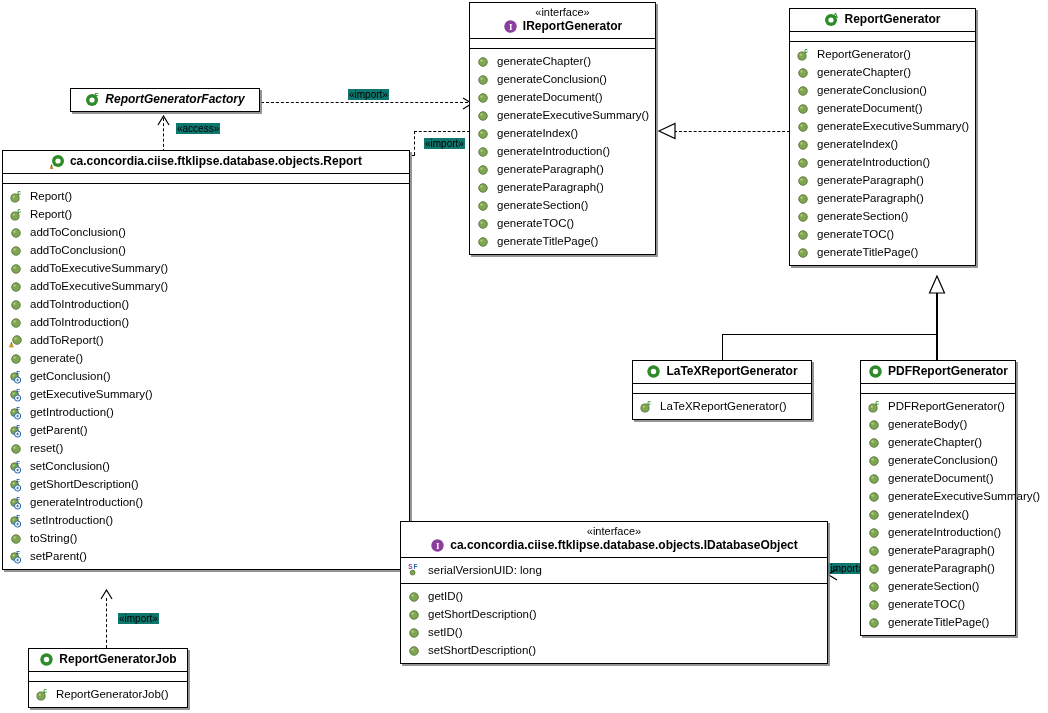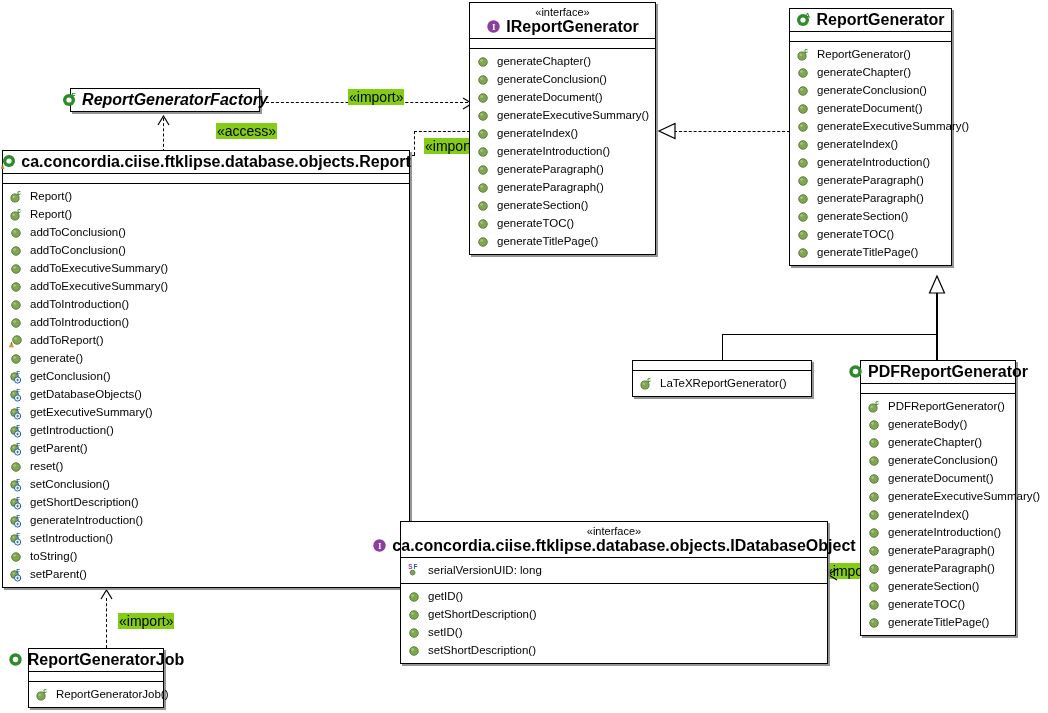--- a/index.html
+++ b/index.html
@@ -38,21 +38,21 @@
     font-weight: normal;
   }
   .title-row {
     display: flex;
     align-items: center;
     justify-content: center;
     gap: 5px;
     line-height: 15px;
   }
   .class-name {
-    font-size: 16px;
+    font-size: 12px;
     font-weight: bold;
     color: #000000;
     white-space: nowrap;
   }
 
   
   .uml-compartment {
     padding: 3px 0 4px 0;
     border-bottom: 1px solid #000000;
   }
@@ -94,23 +94,23 @@
     background: none;
     border-top: 1px dashed #000000;
   }
   .edge.dash-v {
     width: 0;
     background: none;
     border-left: 1px dashed #000000;
   }
   .edge-label {
     position: absolute;
-    font-size: 14px;
+    font-size: 10px;
     color: #000000;
-    background: #84cc16;
+    background: #0f766e;
     padding: 0 1px;
     white-space: nowrap;
     z-index: 3;
   }
   .arrowhead {
     position: absolute;
     z-index: 4;
   }
 </style>
 </head>
@@ -125,21 +125,21 @@
       </svg>
   </div>
   <div class="edge-label" style="left:348px; top:89px;">«import»</div>
 
   <div class="edge dash-v" style="left:163px; top:118px; height:34px;"></div>
   <div class="arrowhead" style="left:157px; top:113px;">
     <svg width="13" height="12" viewBox="0 0 13 12">
         <polyline points="1,10 6.5,1 12,10" fill="none" stroke="#000" stroke-width="1.2"></polyline>
       </svg>
   </div>
-  <div class="edge-label" style="left:176px; top:123px;margin-left:40px;">«access»</div>
+  <div class="edge-label" style="left:176px; top:123px;">«access»</div>
 
   <div class="edge dash-h" style="left:414px; top:131px; width:56px;"></div>
   <div class="edge dash-v" style="left:414px; top:131px; height:24px;"></div>
   <div class="edge dash-h" style="left:375px; top:155px; width:40px;"></div>
   <div class="arrowhead" style="left:368px; top:149px;">
     <svg width="12" height="13" viewBox="0 0 12 13">
         <polyline points="11,1 2,6.5 11,12" fill="none" stroke="#000" stroke-width="1.2"></polyline>
       </svg>
   </div>
   <div class="edge-label" style="left:424px; top:138px;">«import»</div>
@@ -310,21 +310,21 @@
             <svg width="15" height="15" viewBox="0 0 15 15">
               <circle cx="7" cy="8" r="4.3" fill="#7FA650" stroke="#4F6B2E" stroke-width="0.8"></circle>
               <circle cx="5.6" cy="6.6" r="1.3" fill="#A8C879"></circle>
             </svg>
           </span>
           <span class="member-label">generateTitlePage()</span>
         </div>
       </div>
   </div>
 
-  <div class="uml-box" style="left:789px; top:8px; width:163px;">
+  <div class="uml-box" style="left:789px; top:8px; width:187px;">
     <div class="uml-header">
       <div class="title-row">
         <span class="icn">
           <svg width="15" height="15" viewBox="0 0 15 15">
             <circle cx="7" cy="8" r="6" fill="#2E8B29"></circle>
             <circle cx="7" cy="8" r="2.6" fill="#ffffff"></circle>
             <text x="9" y="6.4" font-size="7" font-family="Liberation Sans, sans-serif" font-weight="bold" fill="#2E8B29">A</text>
           </svg>
         </span>
         <span class="class-name">ReportGenerator</span>
@@ -569,140 +569,139 @@
         <div class="member">
           <span class="icn">
             <svg width="15" height="15" viewBox="0 0 15 15">
               <circle cx="5.6" cy="7.6" r="3.9" fill="#7FA650" stroke="#4F6B2E" stroke-width="0.8"></circle>
               <circle cx="4.5" cy="6.5" r="1.15" fill="#A8C879"></circle>
               <text x="7.2" y="5.6" font-size="6.2" font-family="Liberation Sans, sans-serif" font-weight="bold" fill="#1F5FA9">F</text>
               <circle cx="8.6" cy="11" r="3.1" fill="#ffffff" stroke="#1F5FA9" stroke-width="1"></circle>
               <path d="M7.2,11 L10.1,11 M8.6,9.6 L8.6,12.4" stroke="#1F5FA9" stroke-width="0.8"></path>
             </svg>
           </span>
-          <span class="member-label">getDatabaseObjects()</span>
+          <span class="member-label">getExecutiveSummary()</span>
         </div>
         <div class="member">
           <span class="icn">
             <svg width="15" height="15" viewBox="0 0 15 15">
               <circle cx="5.6" cy="7.6" r="3.9" fill="#7FA650" stroke="#4F6B2E" stroke-width="0.8"></circle>
               <circle cx="4.5" cy="6.5" r="1.15" fill="#A8C879"></circle>
               <text x="7.2" y="5.6" font-size="6.2" font-family="Liberation Sans, sans-serif" font-weight="bold" fill="#1F5FA9">F</text>
               <circle cx="8.6" cy="11" r="3.1" fill="#ffffff" stroke="#1F5FA9" stroke-width="1"></circle>
               <path d="M7.2,11 L10.1,11 M8.6,9.6 L8.6,12.4" stroke="#1F5FA9" stroke-width="0.8"></path>
             </svg>
           </span>
-          <span class="member-label">getExecutiveSummary()</span>
+          <span class="member-label">getIntroduction()</span>
         </div>
         <div class="member">
           <span class="icn">
             <svg width="15" height="15" viewBox="0 0 15 15">
               <circle cx="5.6" cy="7.6" r="3.9" fill="#7FA650" stroke="#4F6B2E" stroke-width="0.8"></circle>
               <circle cx="4.5" cy="6.5" r="1.15" fill="#A8C879"></circle>
               <text x="7.2" y="5.6" font-size="6.2" font-family="Liberation Sans, sans-serif" font-weight="bold" fill="#1F5FA9">F</text>
               <circle cx="8.6" cy="11" r="3.1" fill="#ffffff" stroke="#1F5FA9" stroke-width="1"></circle>
               <path d="M7.2,11 L10.1,11 M8.6,9.6 L8.6,12.4" stroke="#1F5FA9" stroke-width="0.8"></path>
             </svg>
           </span>
-          <span class="member-label">getIntroduction()</span>
+          <span class="member-label">getParent()</span>
+        </div>
+        <div class="member">
+          <span class="icn">
+            <svg width="15" height="15" viewBox="0 0 15 15">
+              <circle cx="7" cy="8" r="4.3" fill="#7FA650" stroke="#4F6B2E" stroke-width="0.8"></circle>
+              <circle cx="5.6" cy="6.6" r="1.3" fill="#A8C879"></circle>
+            </svg>
+          </span>
+          <span class="member-label">reset()</span>
         </div>
         <div class="member">
           <span class="icn">
             <svg width="15" height="15" viewBox="0 0 15 15">
               <circle cx="5.6" cy="7.6" r="3.9" fill="#7FA650" stroke="#4F6B2E" stroke-width="0.8"></circle>
               <circle cx="4.5" cy="6.5" r="1.15" fill="#A8C879"></circle>
               <text x="7.2" y="5.6" font-size="6.2" font-family="Liberation Sans, sans-serif" font-weight="bold" fill="#1F5FA9">F</text>
               <circle cx="8.6" cy="11" r="3.1" fill="#ffffff" stroke="#1F5FA9" stroke-width="1"></circle>
               <path d="M7.2,11 L10.1,11 M8.6,9.6 L8.6,12.4" stroke="#1F5FA9" stroke-width="0.8"></path>
             </svg>
           </span>
-          <span class="member-label">getParent()</span>
-        </div>
-        <div class="member">
-          <span class="icn">
-            <svg width="15" height="15" viewBox="0 0 15 15">
-              <circle cx="7" cy="8" r="4.3" fill="#7FA650" stroke="#4F6B2E" stroke-width="0.8"></circle>
-              <circle cx="5.6" cy="6.6" r="1.3" fill="#A8C879"></circle>
-            </svg>
-          </span>
-          <span class="member-label">reset()</span>
+          <span class="member-label">setConclusion()</span>
         </div>
         <div class="member">
           <span class="icn">
             <svg width="15" height="15" viewBox="0 0 15 15">
               <circle cx="5.6" cy="7.6" r="3.9" fill="#7FA650" stroke="#4F6B2E" stroke-width="0.8"></circle>
               <circle cx="4.5" cy="6.5" r="1.15" fill="#A8C879"></circle>
               <text x="7.2" y="5.6" font-size="6.2" font-family="Liberation Sans, sans-serif" font-weight="bold" fill="#1F5FA9">F</text>
               <circle cx="8.6" cy="11" r="3.1" fill="#ffffff" stroke="#1F5FA9" stroke-width="1"></circle>
               <path d="M7.2,11 L10.1,11 M8.6,9.6 L8.6,12.4" stroke="#1F5FA9" stroke-width="0.8"></path>
             </svg>
           </span>
-          <span class="member-label">setConclusion()</span>
+          <span class="member-label">getShortDescription()</span>
         </div>
         <div class="member">
           <span class="icn">
             <svg width="15" height="15" viewBox="0 0 15 15">
               <circle cx="5.6" cy="7.6" r="3.9" fill="#7FA650" stroke="#4F6B2E" stroke-width="0.8"></circle>
               <circle cx="4.5" cy="6.5" r="1.15" fill="#A8C879"></circle>
               <text x="7.2" y="5.6" font-size="6.2" font-family="Liberation Sans, sans-serif" font-weight="bold" fill="#1F5FA9">F</text>
               <circle cx="8.6" cy="11" r="3.1" fill="#ffffff" stroke="#1F5FA9" stroke-width="1"></circle>
               <path d="M7.2,11 L10.1,11 M8.6,9.6 L8.6,12.4" stroke="#1F5FA9" stroke-width="0.8"></path>
             </svg>
           </span>
-          <span class="member-label">getShortDescription()</span>
+          <span class="member-label">generateIntroduction()</span>
         </div>
         <div class="member">
           <span class="icn">
             <svg width="15" height="15" viewBox="0 0 15 15">
               <circle cx="5.6" cy="7.6" r="3.9" fill="#7FA650" stroke="#4F6B2E" stroke-width="0.8"></circle>
               <circle cx="4.5" cy="6.5" r="1.15" fill="#A8C879"></circle>
               <text x="7.2" y="5.6" font-size="6.2" font-family="Liberation Sans, sans-serif" font-weight="bold" fill="#1F5FA9">F</text>
               <circle cx="8.6" cy="11" r="3.1" fill="#ffffff" stroke="#1F5FA9" stroke-width="1"></circle>
               <path d="M7.2,11 L10.1,11 M8.6,9.6 L8.6,12.4" stroke="#1F5FA9" stroke-width="0.8"></path>
             </svg>
           </span>
-          <span class="member-label">generateIntroduction()</span>
+          <span class="member-label">setIntroduction()</span>
+        </div>
+        <div class="member">
+          <span class="icn">
+            <svg width="15" height="15" viewBox="0 0 15 15">
+              <circle cx="7" cy="8" r="4.3" fill="#7FA650" stroke="#4F6B2E" stroke-width="0.8"></circle>
+              <circle cx="5.6" cy="6.6" r="1.3" fill="#A8C879"></circle>
+            </svg>
+          </span>
+          <span class="member-label">toString()</span>
         </div>
         <div class="member">
           <span class="icn">
             <svg width="15" height="15" viewBox="0 0 15 15">
               <circle cx="5.6" cy="7.6" r="3.9" fill="#7FA650" stroke="#4F6B2E" stroke-width="0.8"></circle>
               <circle cx="4.5" cy="6.5" r="1.15" fill="#A8C879"></circle>
               <text x="7.2" y="5.6" font-size="6.2" font-family="Liberation Sans, sans-serif" font-weight="bold" fill="#1F5FA9">F</text>
               <circle cx="8.6" cy="11" r="3.1" fill="#ffffff" stroke="#1F5FA9" stroke-width="1"></circle>
               <path d="M7.2,11 L10.1,11 M8.6,9.6 L8.6,12.4" stroke="#1F5FA9" stroke-width="0.8"></path>
             </svg>
           </span>
-          <span class="member-label">setIntroduction()</span>
-        </div>
-        <div class="member">
-          <span class="icn">
-            <svg width="15" height="15" viewBox="0 0 15 15">
-              <circle cx="7" cy="8" r="4.3" fill="#7FA650" stroke="#4F6B2E" stroke-width="0.8"></circle>
-              <circle cx="5.6" cy="6.6" r="1.3" fill="#A8C879"></circle>
-            </svg>
-          </span>
-          <span class="member-label">toString()</span>
-        </div>
-        <div class="member">
-          <span class="icn">
-            <svg width="15" height="15" viewBox="0 0 15 15">
-              <circle cx="5.6" cy="7.6" r="3.9" fill="#7FA650" stroke="#4F6B2E" stroke-width="0.8"></circle>
-              <circle cx="4.5" cy="6.5" r="1.15" fill="#A8C879"></circle>
-              <text x="7.2" y="5.6" font-size="6.2" font-family="Liberation Sans, sans-serif" font-weight="bold" fill="#1F5FA9">F</text>
-              <circle cx="8.6" cy="11" r="3.1" fill="#ffffff" stroke="#1F5FA9" stroke-width="1"></circle>
-              <path d="M7.2,11 L10.1,11 M8.6,9.6 L8.6,12.4" stroke="#1F5FA9" stroke-width="0.8"></path>
-            </svg>
-          </span>
           <span class="member-label">setParent()</span>
         </div>
       </div>
   </div>
 
   <div class="uml-box" style="left:632px; top:360px; width:180px;">
+    <div class="uml-header">
+      <div class="title-row">
+        <span class="icn">
+          <svg width="15" height="15" viewBox="0 0 15 15">
+            <circle cx="7.5" cy="7.5" r="6.2" fill="#2E8B29"></circle>
+            <circle cx="7.5" cy="7.5" r="2.7" fill="#ffffff"></circle>
+          </svg>
+        </span>
+        <span class="class-name">LaTeXReportGenerator</span>
+      </div>
+    </div>
     <div class="uml-compartment empty"></div>
     <div class="uml-compartment">
         <div class="member">
           <span class="icn">
             <svg width="15" height="15" viewBox="0 0 15 15">
               <circle cx="6" cy="9" r="4.1" fill="#7FA650" stroke="#4F6B2E" stroke-width="0.8"></circle>
               <circle cx="4.8" cy="7.8" r="1.2" fill="#A8C879"></circle>
               <text x="8.2" y="6.2" font-size="6.5" font-family="Liberation Sans, sans-serif" font-weight="bold" fill="#2E8B29">c</text>
             </svg>
           </span>
@@ -904,21 +903,21 @@
             <svg width="15" height="15" viewBox="0 0 15 15">
               <circle cx="7" cy="8" r="4.3" fill="#7FA650" stroke="#4F6B2E" stroke-width="0.8"></circle>
               <circle cx="5.6" cy="6.6" r="1.3" fill="#A8C879"></circle>
             </svg>
           </span>
           <span class="member-label">setShortDescription()</span>
         </div>
       </div>
   </div>
 
-  <div class="uml-box" style="left:28px; top:648px; width:136px;">
+  <div class="uml-box" style="left:28px; top:648px; width:160px;">
     <div class="uml-header">
       <div class="title-row">
         <span class="icn">
           <svg width="15" height="15" viewBox="0 0 15 15">
             <circle cx="7.5" cy="7.5" r="6.2" fill="#2E8B29"></circle>
             <circle cx="7.5" cy="7.5" r="2.7" fill="#ffffff"></circle>
           </svg>
         </span>
         <span class="class-name">ReportGeneratorJob</span>
       </div>

